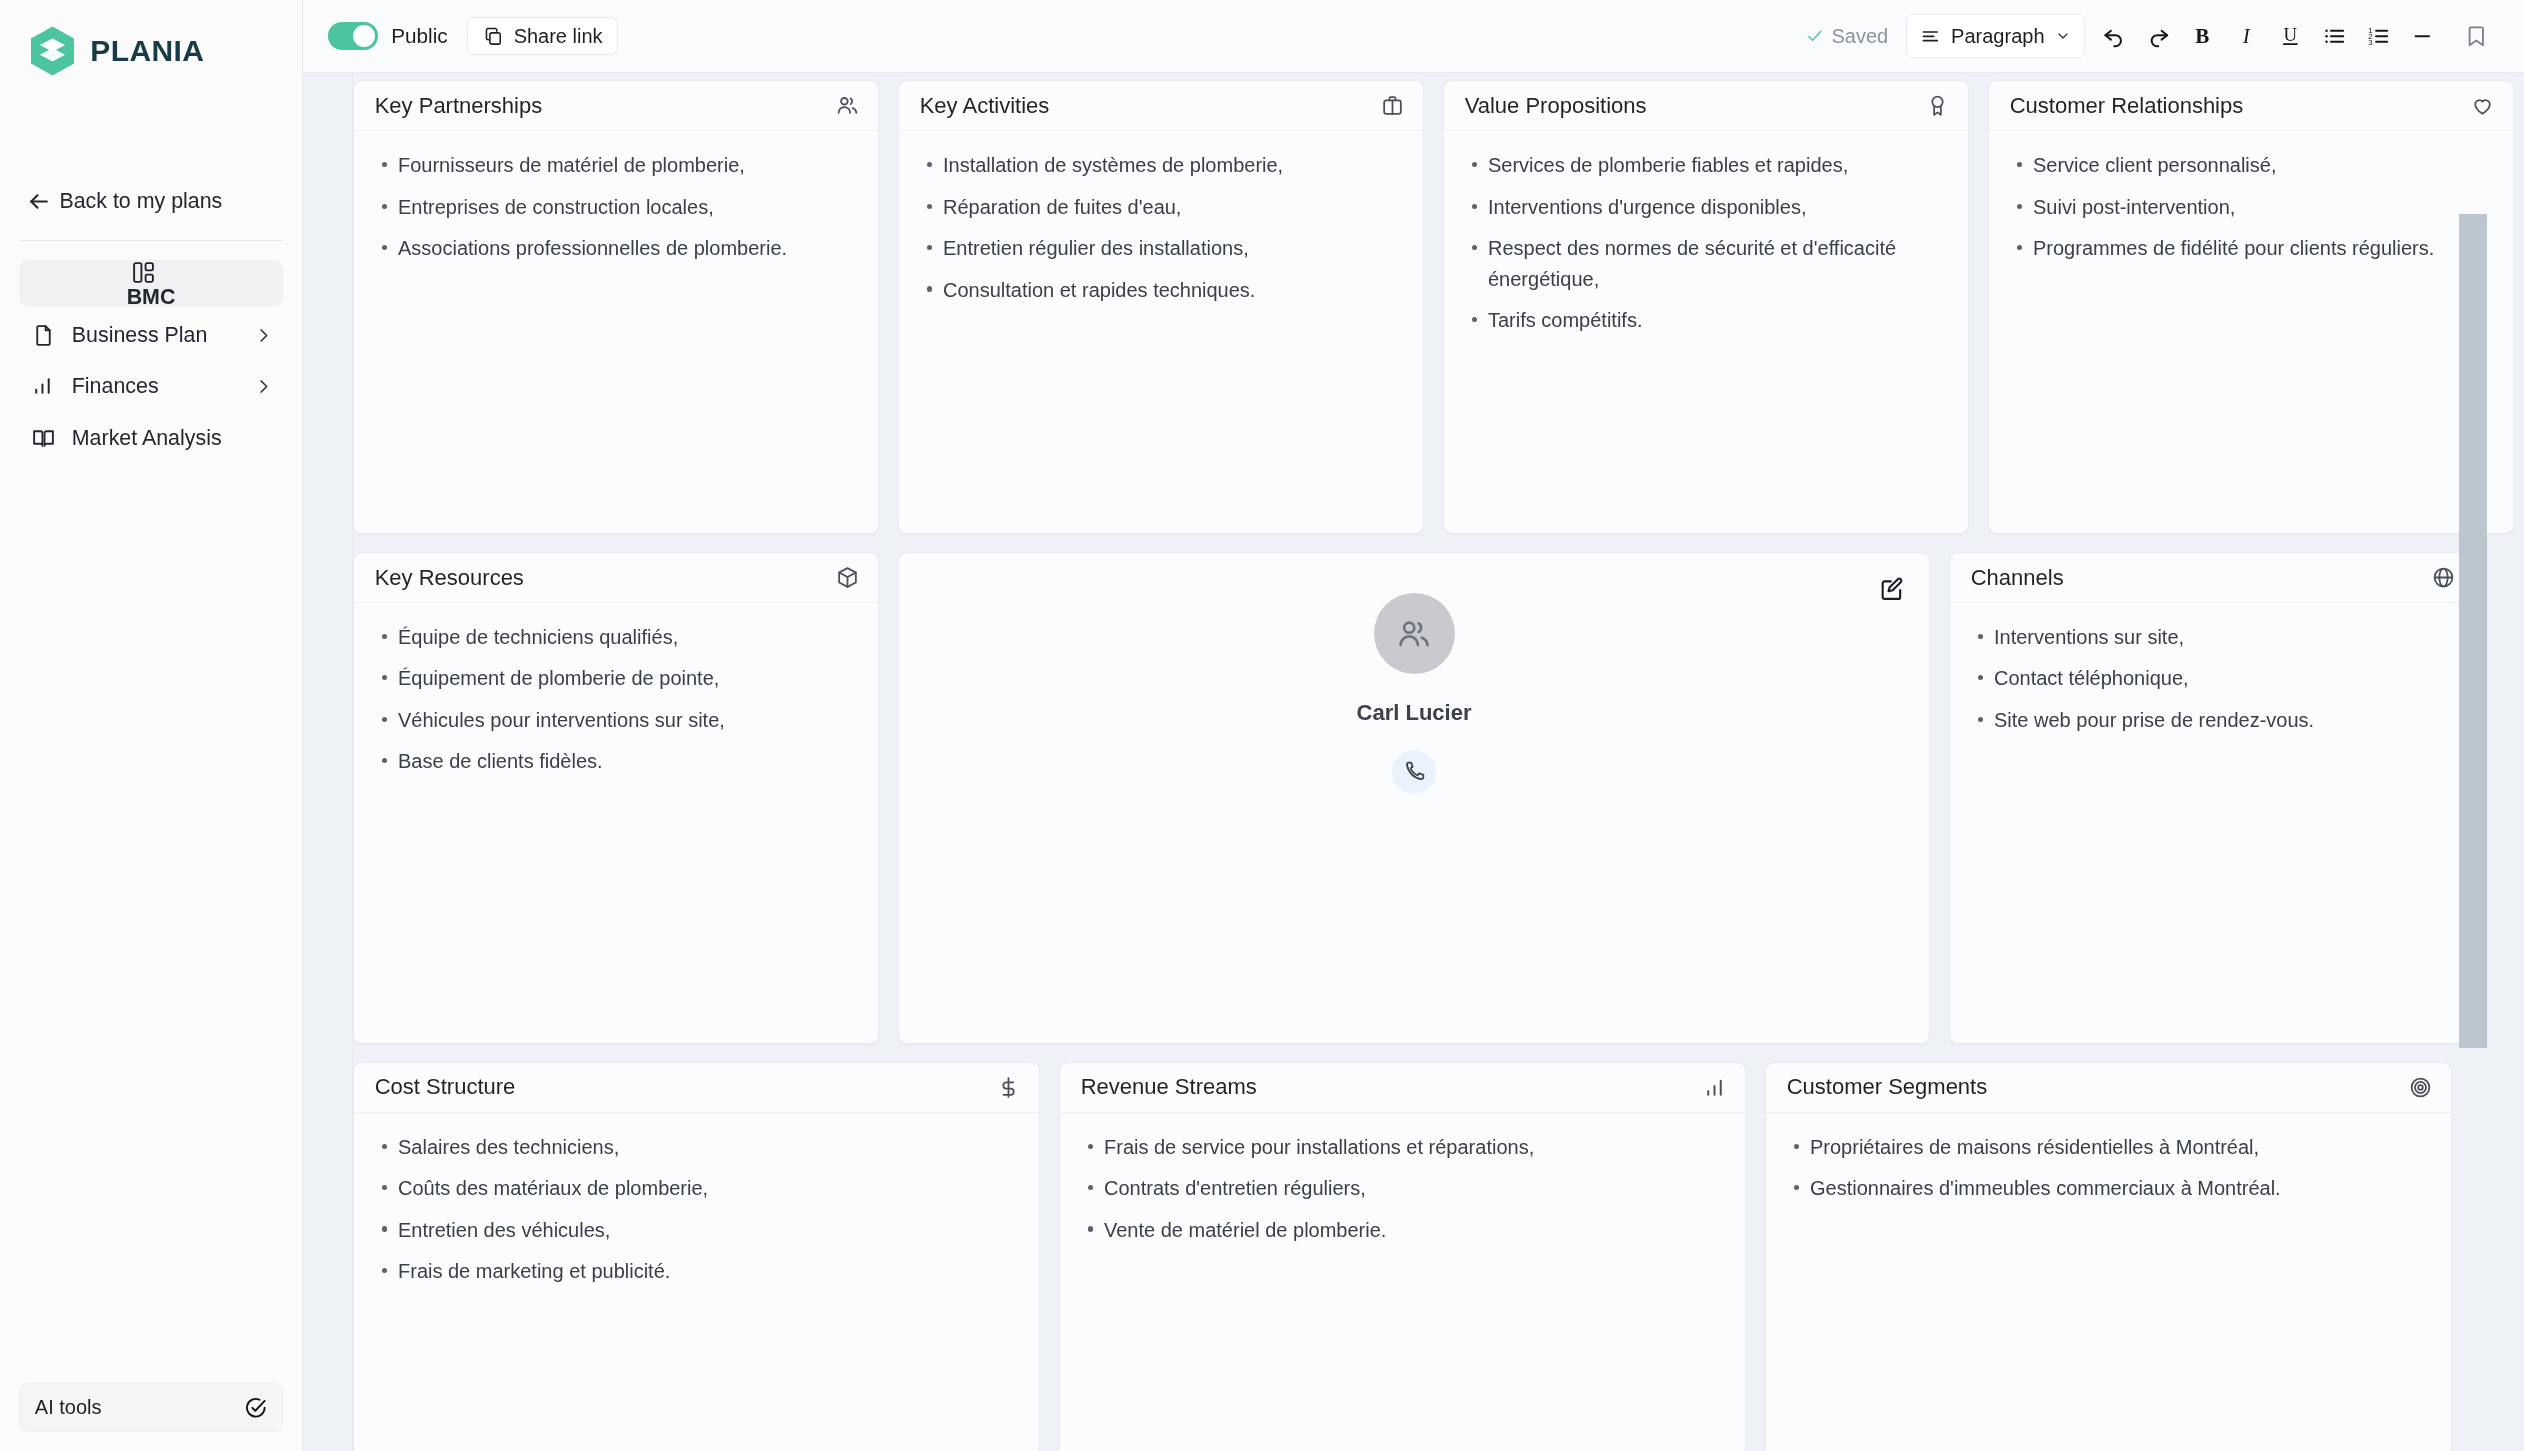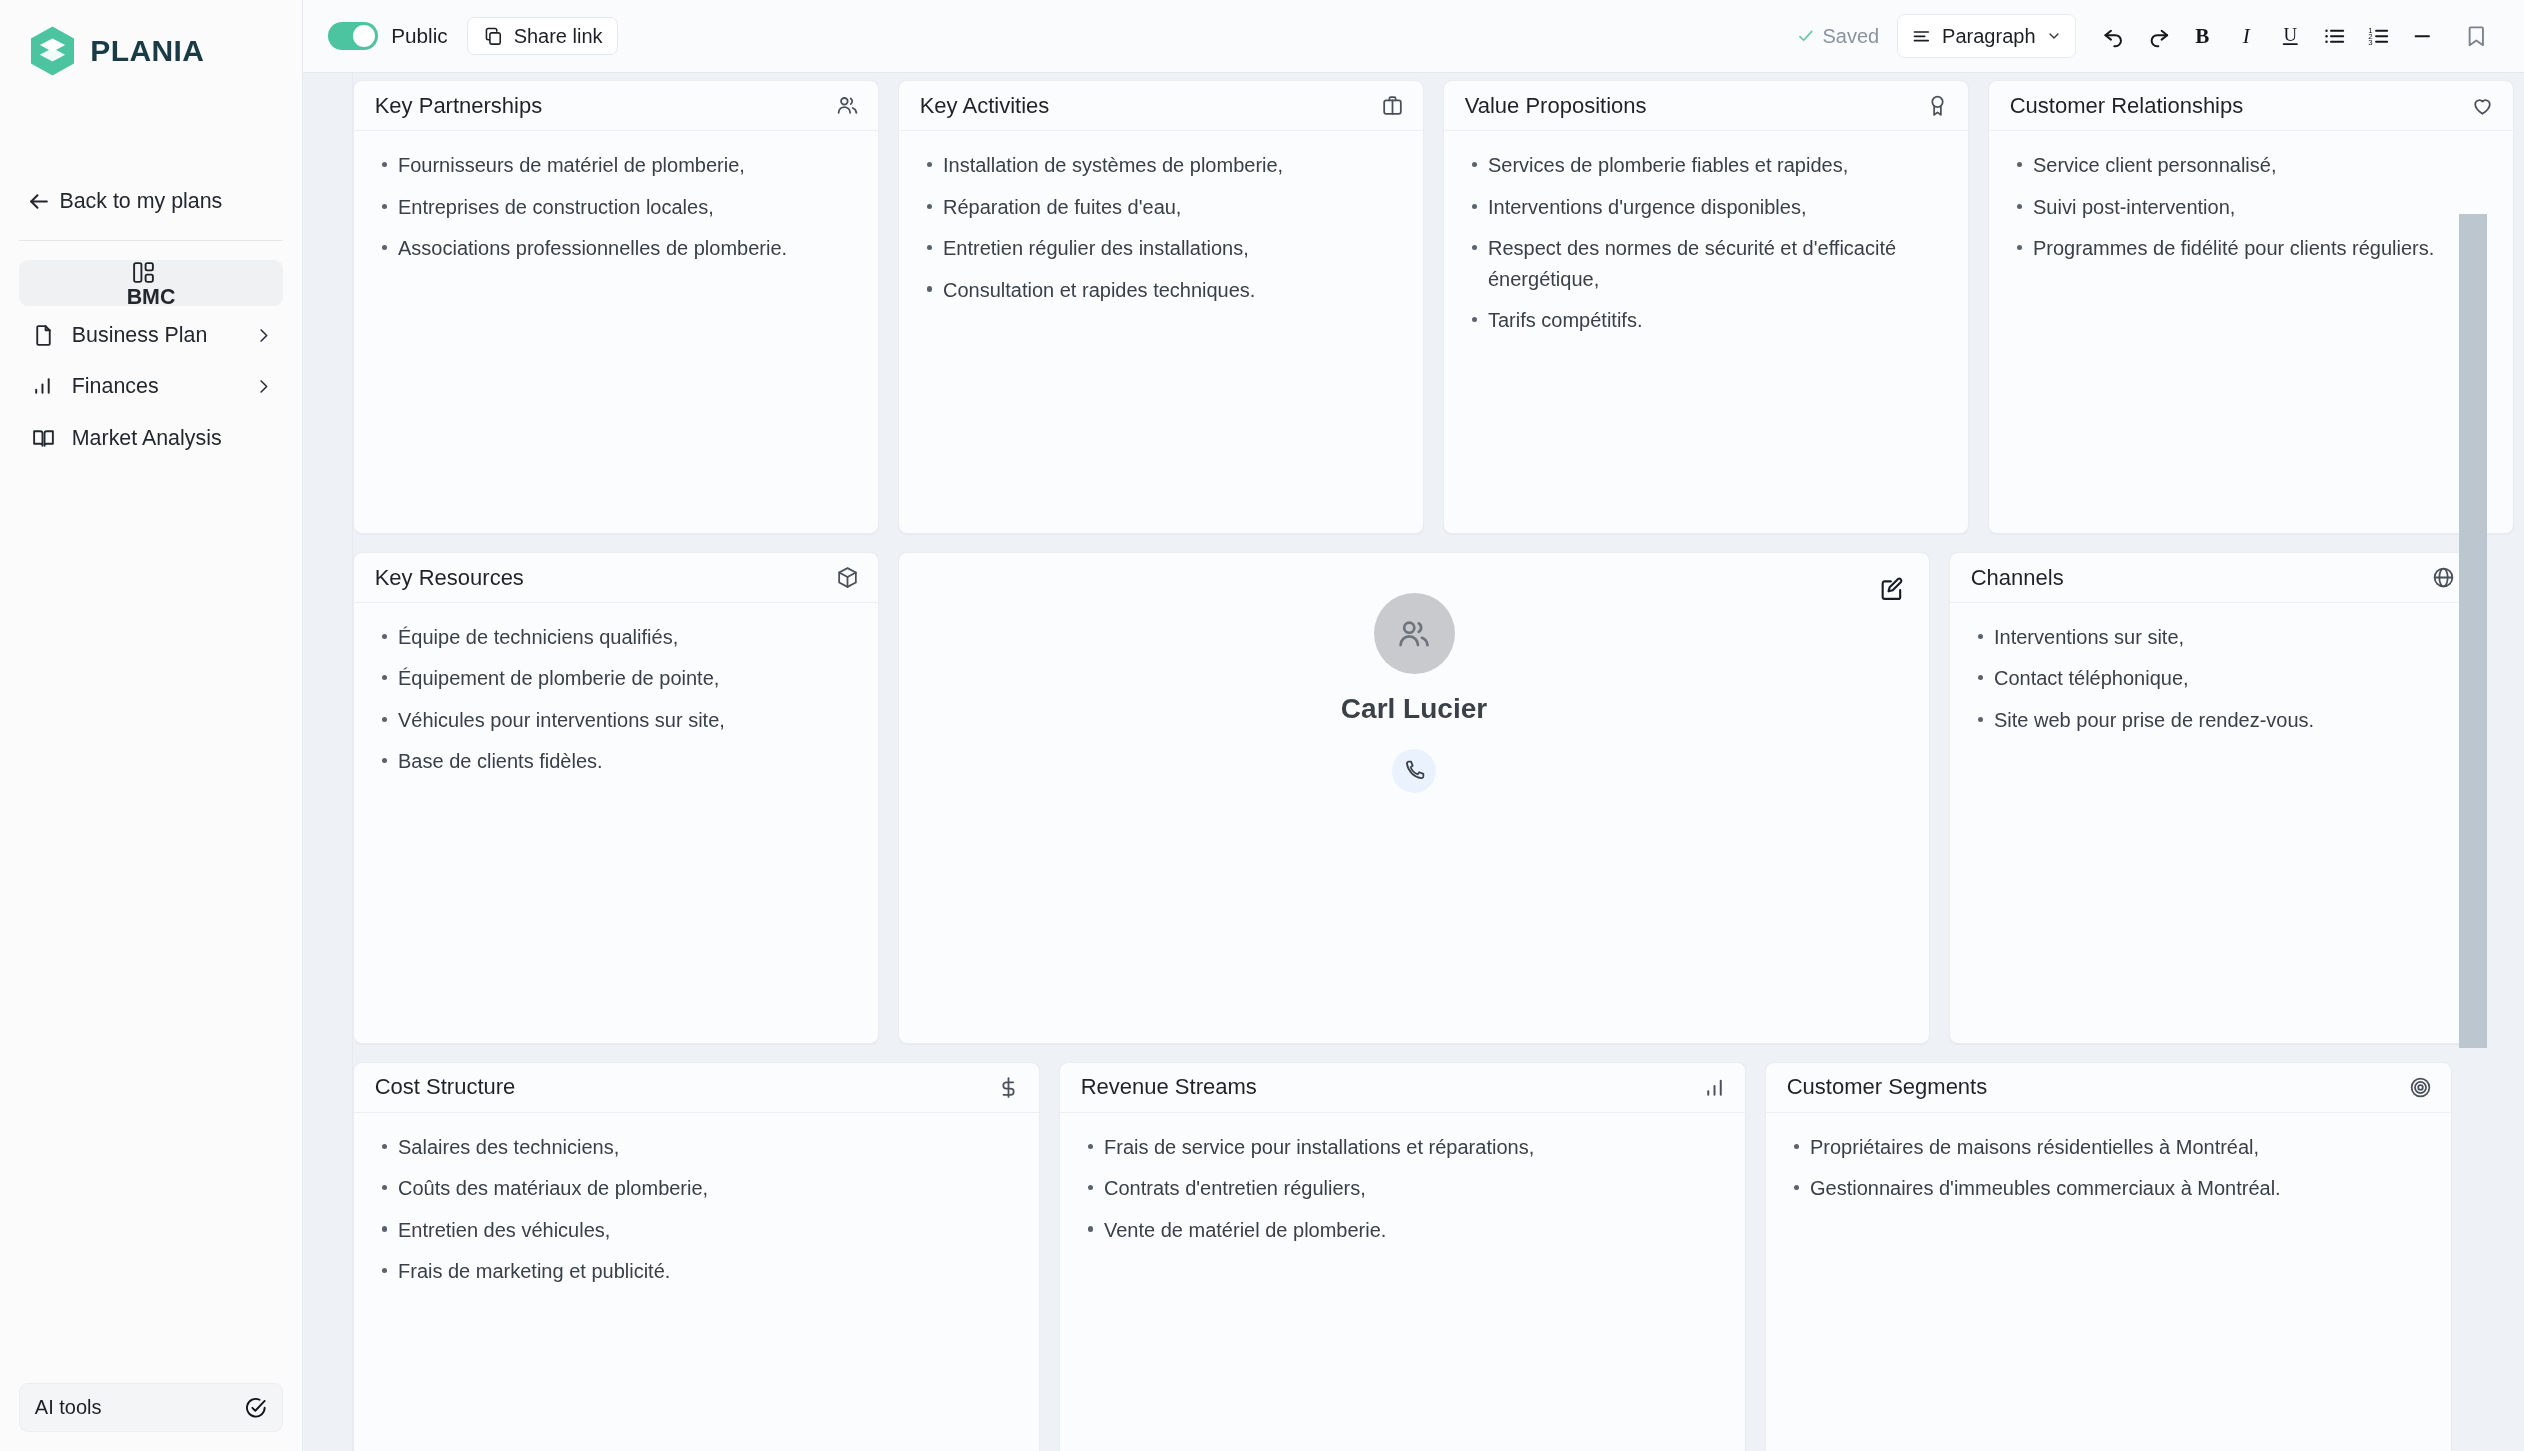--- a/index.html
+++ b/index.html
@@ -144,21 +144,21 @@
     display: flex; align-items: center; gap: 7.4px;
     font-size: 20px; color: #8a93a0;
     margin-right: 17.7px;
   }
   .saved svg { width: 17.7px; height: 17.7px; display:block; }
   .para-btn {
     display: flex; align-items: center; gap: 10.3px;
     height: 44px; padding: 0 13.3px;
     background: #fff; border: 0.7px solid #e6eaf0;
     border-radius: 7.4px; cursor: pointer;
-    margin-right: 16px;
+    margin-right: 7px;
   }
   .para-btn .lbl { font-size: 20px; color: #1c1f24; }
   .para-btn svg { display:block; }
   .tb-icon {
     width: 44px; height: 44px;
     display: flex; align-items: center; justify-content: center;
     cursor: pointer; border-radius: 5.9px;
   }
   .tb-icon svg { display: block; }
   .tb-icon.bm { margin-left: 10.3px; }
@@ -239,22 +239,22 @@
   .profile-edit svg { display:block; }
   .avatar {
     width: 81px; height: 81px;
     border-radius: 50%;
     background: #c8cace;
     margin-top: 40px;
     display: flex; align-items: center; justify-content: center;
   }
   .avatar svg { width: 38px; height: 38px; display:block; }
   .profile-name {
-    margin-top: 19px;
-    font-size: 28px;
+    margin-top: 26px;
+    font-size: 22px;
     font-weight: bold;
     color: #3c4148;
     text-align: right;
   }
   .phone-btn {
     margin-top: 23.6px;
     width: 44px; height: 44px;
     border-radius: 50%;
     background: #eaf2fd;
     display: flex; align-items: center; justify-content: center;

